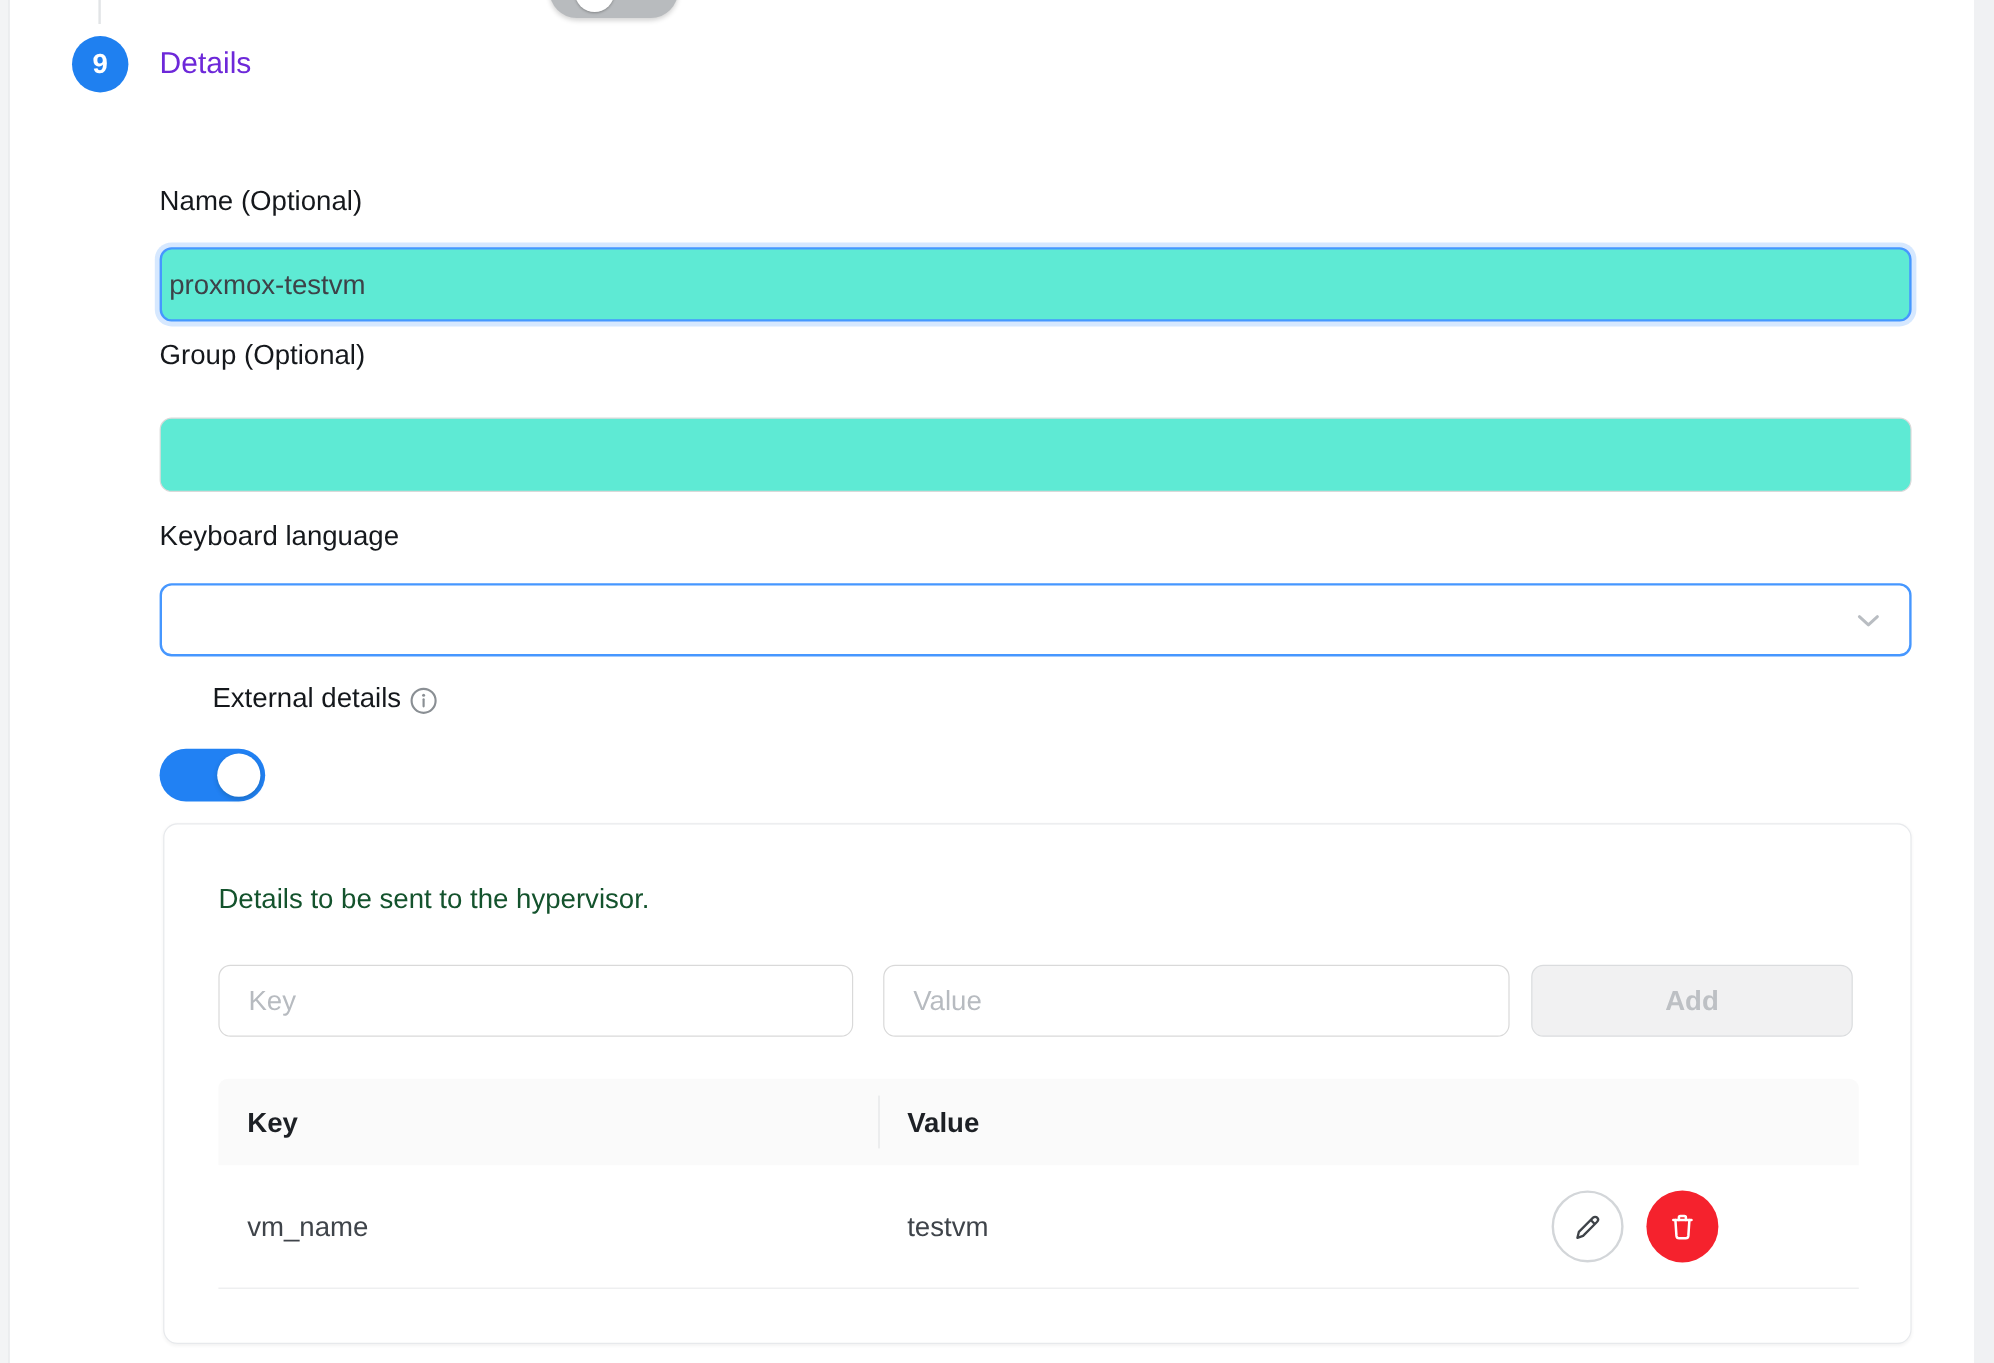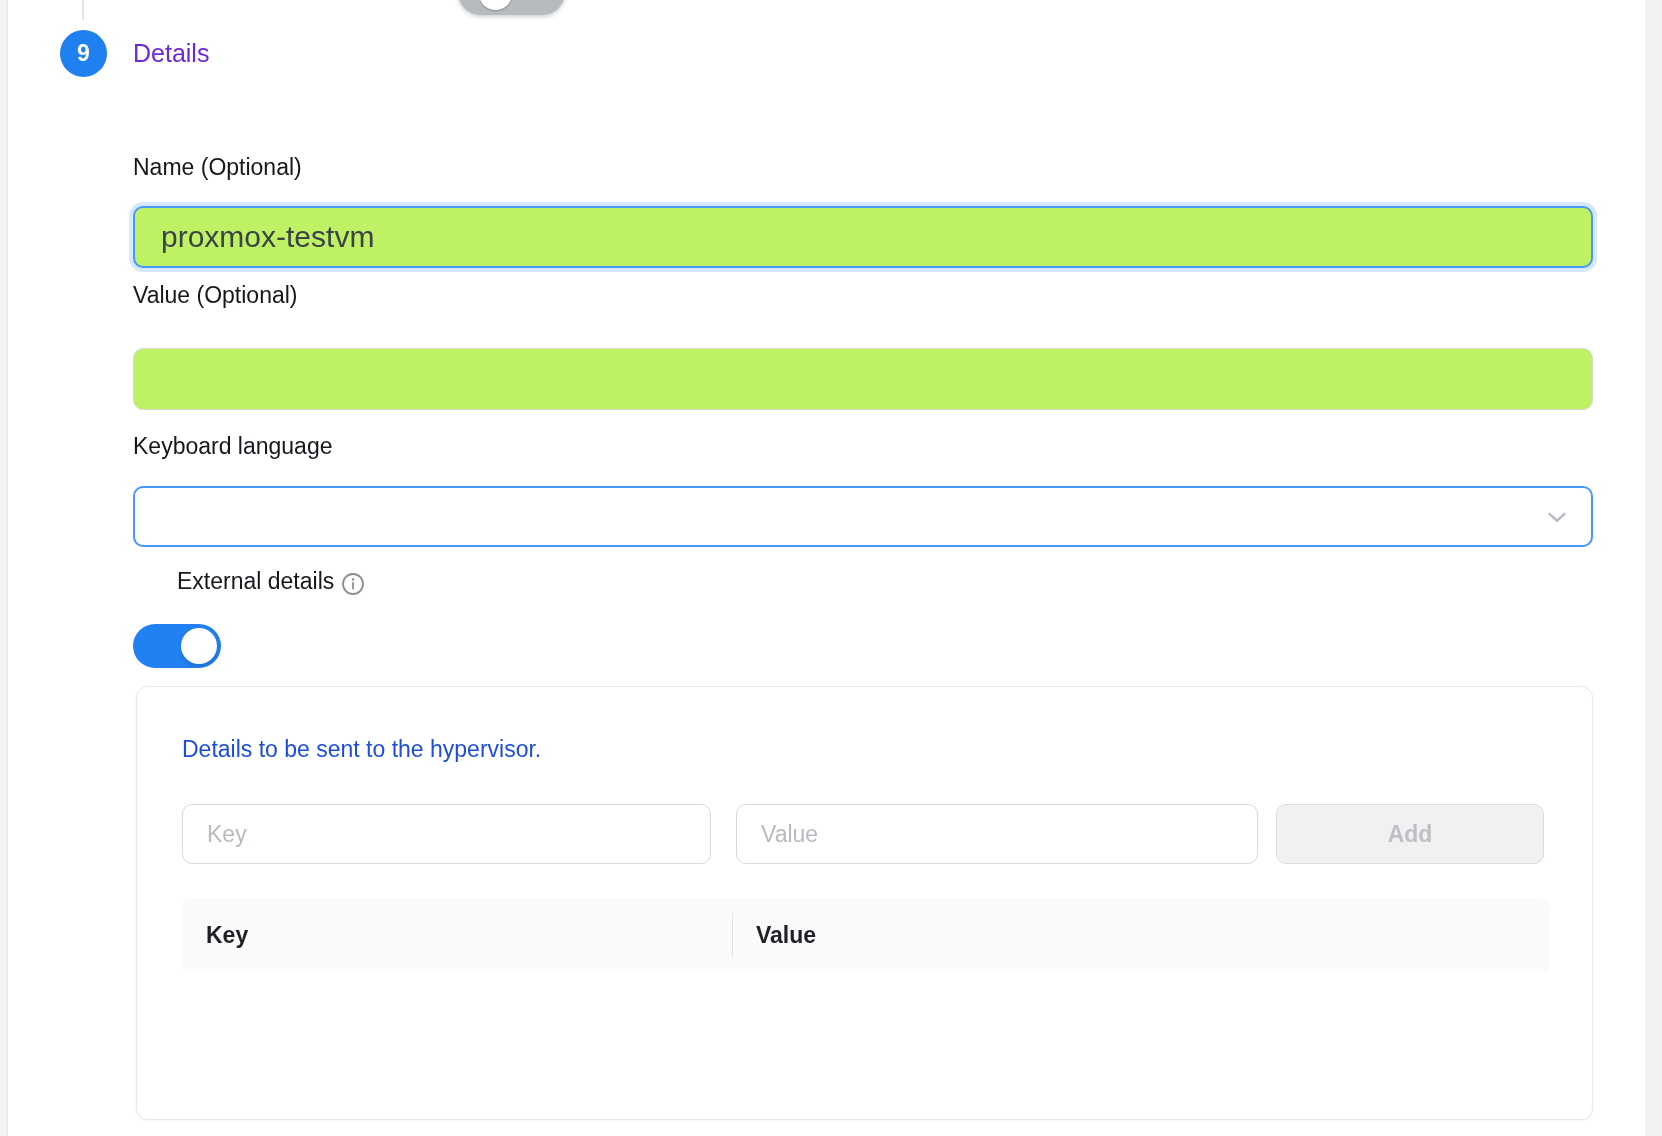--- a/index.html
+++ b/index.html
@@ -58,23 +58,23 @@
     position: absolute; left: 133px;
     font-size: 23px; color: #15181c; line-height: 30px;
   }
   .lbl-name     { top: 152px; }
   .lbl-group    { top: 280px; }
   .lbl-keyboard { top: 431px; }
   .lbl-external { top: 566px; display: flex; align-items: flex-end; gap: 7px; margin-left: 44px; }
 
   .text-input {
     position: absolute; left: 133px; width: 1460px; height: 62px;
-    border: 1px solid #d9d9d9; border-radius: 10px; background: #bef264;
+    border: 1px solid #d9d9d9; border-radius: 10px; background: #5eead4;
     font-family: "Liberation Sans", "DejaVu Sans", sans-serif;
-    font-size: 30px; color: #3d4248; padding: 0 26px; outline: none;
+    font-size: 23px; color: #3d4248; padding: 0 6px; outline: none;
   }
   .text-input::placeholder { color: #b7bbc0; }
   .input-name {
     top: 206px; border: 2px solid #4697ff;
     box-shadow: 0 0 0 4px rgba(70,151,255,0.22);
   }
   .input-group { top: 348px; }
 
   .select-box {
     position: absolute; left: 133px; top: 486px; width: 1460px; height: 61px;
@@ -97,21 +97,21 @@
   }
 
   
   .card {
     position: absolute; left: 136px; top: 686px; width: 1457px; height: 434px;
     border: 1px solid #e7e9ec; border-radius: 12px; background: #ffffff;
     box-shadow: 0 1px 3px rgba(0,0,0,0.05);
   }
   .card-desc {
     position: absolute; left: 45px; top: 48px;
-    font-size: 23px; color: #1d4ed8; line-height: 28px;
+    font-size: 23px; color: #14532d; line-height: 28px;
   }
   .kv-input {
     position: absolute; top: 117px; height: 60px;
     border: 1px solid #d9d9d9; border-radius: 10px; background: #ffffff;
     font-family: "Liberation Sans", "DejaVu Sans", sans-serif;
     font-size: 23px; color: #3d4248; padding: 0 24px; outline: none;
   }
   .kv-input::placeholder { color: #b7bbc0; }
   .kv-key   { left: 45px;  width: 529px; }
   .kv-value { left: 599px; width: 522px; }
@@ -173,21 +173,21 @@
   <div class="step-connector"></div>
   <div class="step-badge">
     <span>9</span>
   </div>
   <h2 class="step-title">Details</h2>
 
 
   <div class="field-label lbl-name">Name (Optional)</div>
   <input class="text-input input-name" type="text" value="proxmox-testvm" style="">
 
-  <div class="field-label lbl-group">Value (Optional)</div>
+  <div class="field-label lbl-group">Group (Optional)</div>
   <input class="text-input input-group" type="text" value="" style="">
 
   <div class="field-label lbl-keyboard">Keyboard language</div>
   <div class="select-box">
     <span></span>
     <svg class="chevron" width="30" height="30" viewBox="0 0 24 24" fill="none">
       <polyline points="6 9.5 12 15 18 9.5" stroke="#b9bdc2" stroke-width="2" stroke-linecap="round" stroke-linejoin="round"></polyline>
     </svg>
   </div>
 
@@ -213,16 +213,35 @@
     <input class="kv-input kv-value" type="text" placeholder="Value" style="">
     <button class="add-btn">
       <span>Add</span>
     </button>
 
     <div class="kv-table">
       <div class="kv-thead">
         <div class="th-cell col-key">Key</div>
         <div class="th-cell col-value">Value</div>
       </div>
+      <div class="kv-row">
+        <div class="td-cell col-key">vm_name</div>
+        <div class="td-cell col-value">testvm</div>
+        <div class="td-cell td-actions col-actions">
+          <button class="icon-btn edit-btn">
+            <svg width="27" height="27" viewBox="0 0 24 24" fill="none">
+              <path d="M4 20l1.1-4.4L15.6 5.1a2.15 2.15 0 0 1 3.05 3.05L8.2 18.6 4 20z" stroke="#3f4449" stroke-width="1.7" stroke-linejoin="round"></path>
+              <path d="M13.9 6.8l3.05 3.05" stroke="#3f4449" stroke-width="1.7"></path>
+            </svg>
+          </button>
+          <button class="icon-btn delete-btn">
+            <svg width="28" height="28" viewBox="0 0 24 24" fill="none">
+              <path d="M5.5 7.5h13" stroke="#ffffff" stroke-width="1.8" stroke-linecap="round"></path>
+              <path d="M9.5 7.5V5.6a1.1 1.1 0 0 1 1.1-1.1h2.8a1.1 1.1 0 0 1 1.1 1.1v1.9" stroke="#ffffff" stroke-width="1.8" stroke-linecap="round" stroke-linejoin="round"></path>
+              <path d="M7 7.5l.75 11.3a1.9 1.9 0 0 0 1.9 1.7h4.7a1.9 1.9 0 0 0 1.9-1.7L17 7.5" stroke="#ffffff" stroke-width="1.8" stroke-linecap="round" stroke-linejoin="round"></path>
+            </svg>
+          </button>
+        </div>
+      </div>
     </div>
   </div>
 
 </div>
 
 </body></html>

